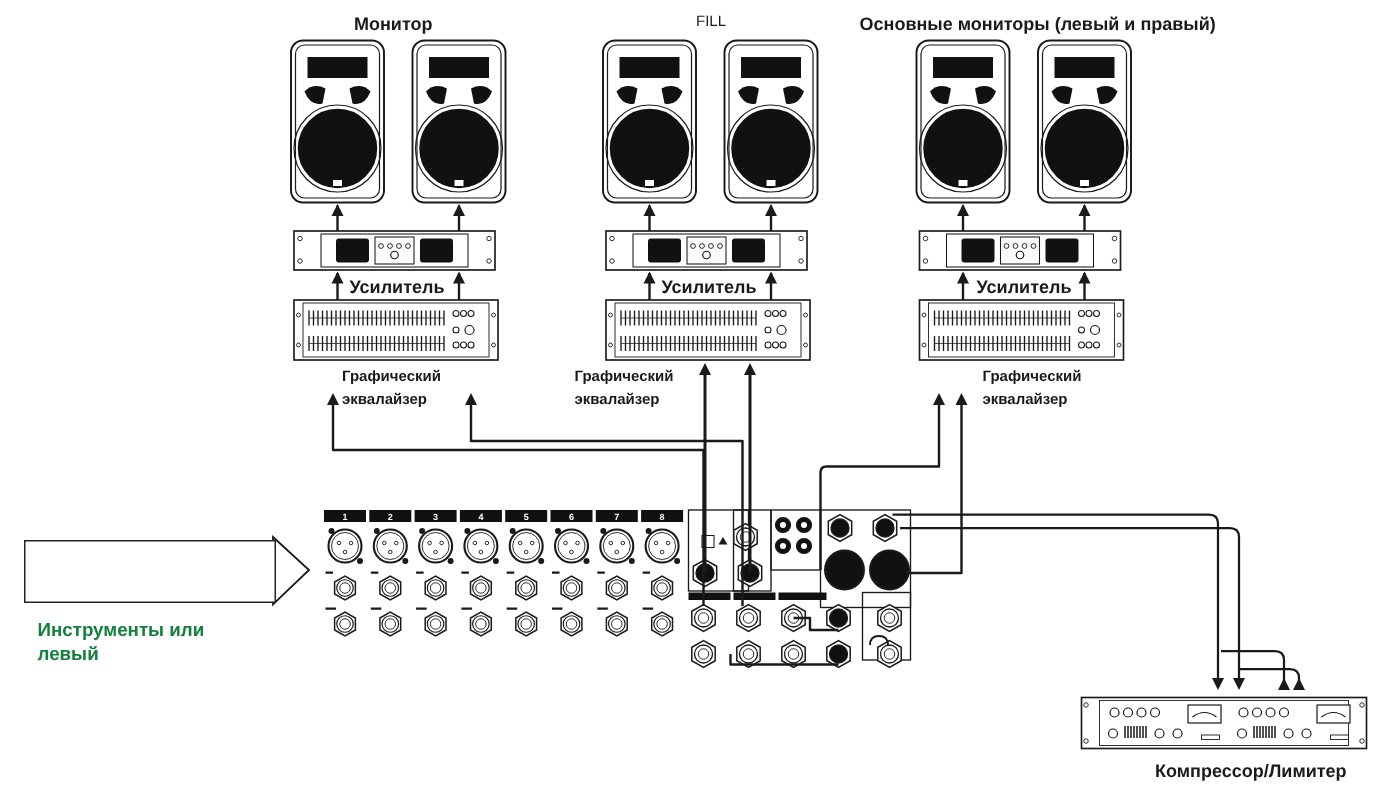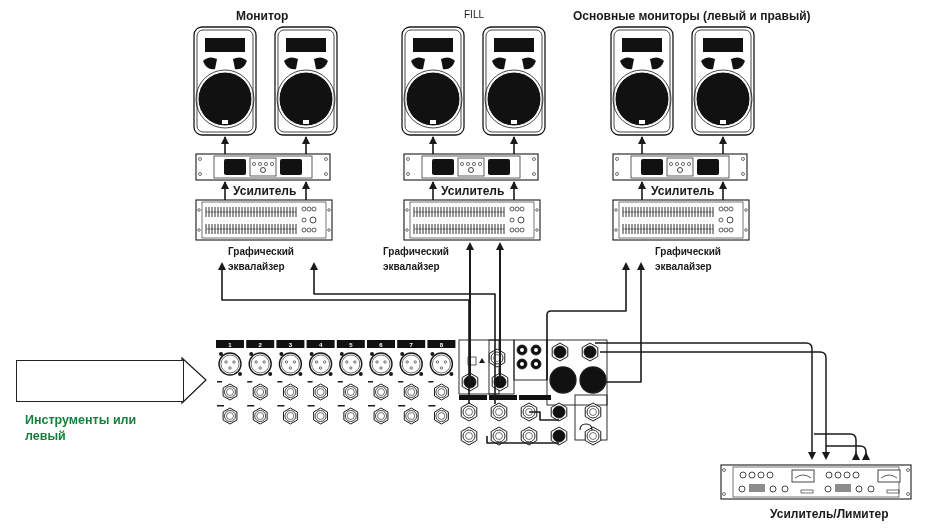--- a/index.html
+++ b/index.html
@@ -702,14 +702,14 @@
 
   
   <div class="input-box">
     <div class="input-text">
       <div>Инструменты или</div>
       <div>левый</div>
     </div>
   </div>
 
   
-  <div class="lbl" style="left:770px;top:507px;font-size:12px;">Усилитель/Лимитер</div>
+  <div class="lbl" style="left:770px;top:507px;font-size:12px;">Компрессор/Лимитер</div>
 </div>
 
 </body></html>

